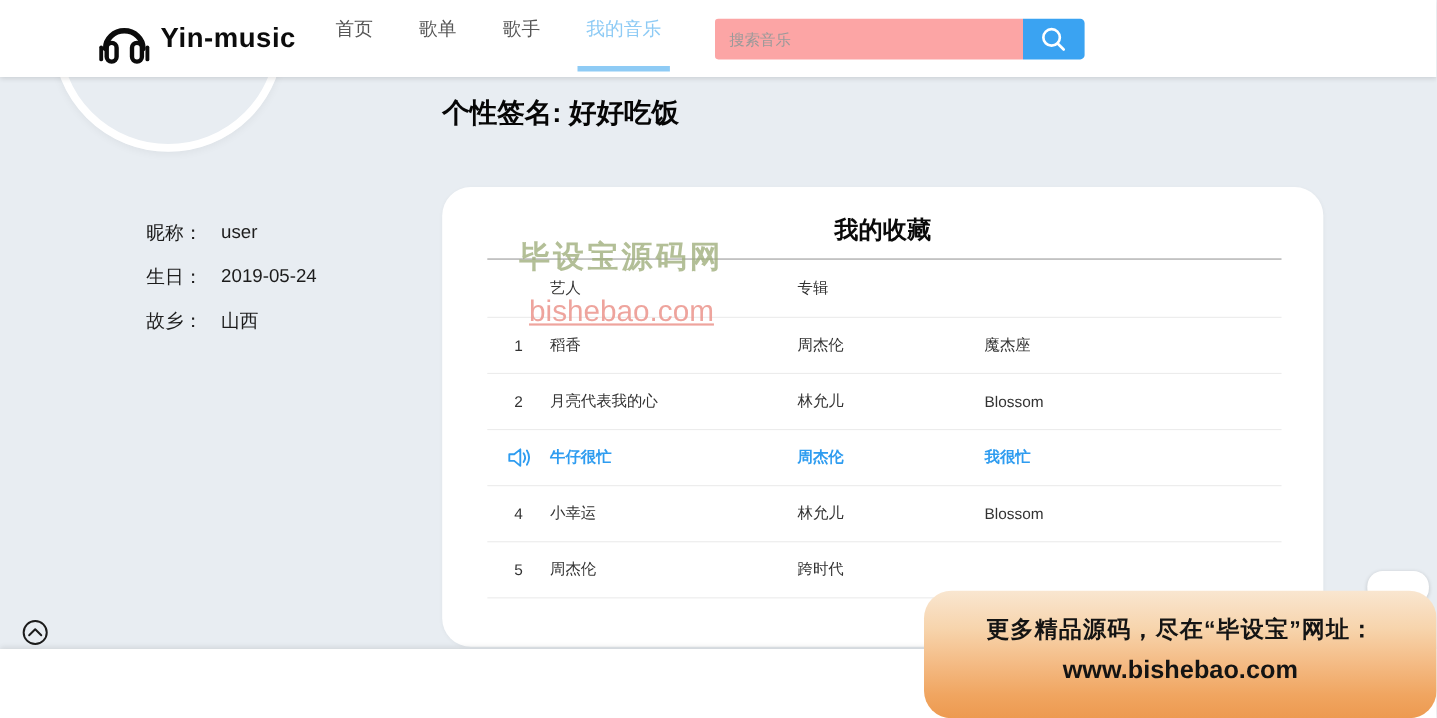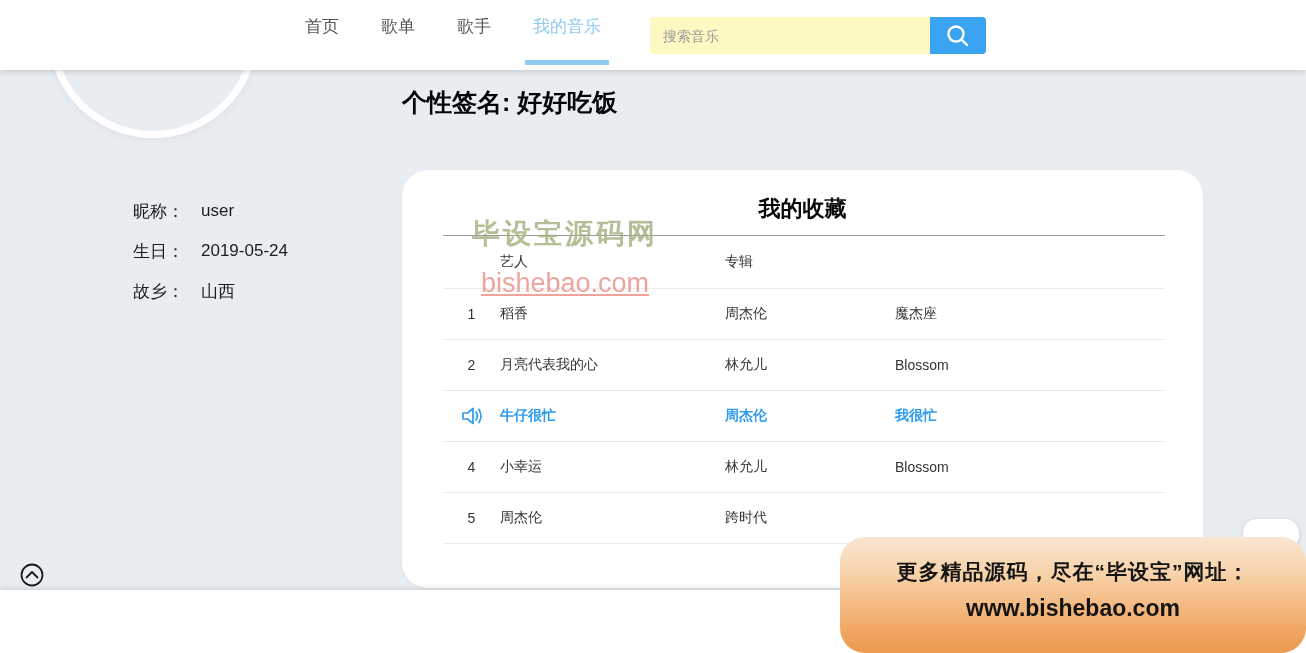--- a/index.html
+++ b/index.html
@@ -24,21 +24,21 @@
   .nav-items { position:absolute; left:305px; top:0; height:70px; display:flex; gap:42px; align-items:center; }
   .nav-item { font-size:17px; color:#565656; cursor:pointer; position:relative; height:87px; line-height:70px; }
   .nav-item.active { color:#8ecbf5; }
   .nav-item.active::after {
     content:""; position:absolute; left:-8px; right:-8px; top:68px; height:5px;
     background:#8ecbf5;
   }
   .search-box { position:absolute; left:650px; top:17px; display:flex; }
   .search-input {
     width:280px; height:37px; border:none; outline:none;
-    background:#fef9c3; border-radius:3px 0 0 3px;
+    background:#fca5a5; border-radius:3px 0 0 3px;
     padding:0 13px; font-size:14px; color:#333;
     font-family:"Liberation Sans","DejaVu Sans",sans-serif;
   }
   .search-input::placeholder { color:#9a9a9a; }
   .search-btn {
     width:56px; height:37px; border:none; background:#3aa3f2;
     border-radius:0 4px 4px 0; cursor:pointer;
     display:flex; align-items:center; justify-content:center;
   }
 
@@ -109,20 +109,30 @@
   }
   .banner-line1 { font-size:21px; font-weight:bold; letter-spacing:1px; }
   .banner-line2 { font-size:23px; font-weight:bold; margin-top:9px; }
 </style>
 </head>
 <body>
 
 <div class="avatar-circle"></div>
 
 <div class="navbar">
+  <div class="brand">
+    <svg class="brand-icon" viewBox="0 0 50 48">
+      <path d="M8 31 a17 16 0 0 1 34 0" fill="none" stroke="#0c0c0c" stroke-width="5" stroke-linecap="round"></path>
+      <rect x="9" y="26" width="9" height="17" rx="4.5" fill="none" stroke="#0c0c0c" stroke-width="4"></rect>
+      <rect x="32" y="26" width="9" height="17" rx="4.5" fill="none" stroke="#0c0c0c" stroke-width="4"></rect>
+      <path d="M4 30 v11" stroke="#0c0c0c" stroke-width="3.5" stroke-linecap="round"></path>
+      <path d="M46 30 v11" stroke="#0c0c0c" stroke-width="3.5" stroke-linecap="round"></path>
+    </svg>
+    <span class="brand-name">Yin-music</span>
+  </div>
   <div class="nav-items">
     <div class="nav-item">首页</div>
     <div class="nav-item">歌单</div>
     <div class="nav-item">歌手</div>
     <div class="nav-item active">我的音乐</div>
   </div>
   <div class="search-box">
     <input class="search-input" type="text" placeholder="搜索音乐" style="">
     <button class="search-btn">
       <svg width="26" height="26" viewBox="0 0 26 26">

